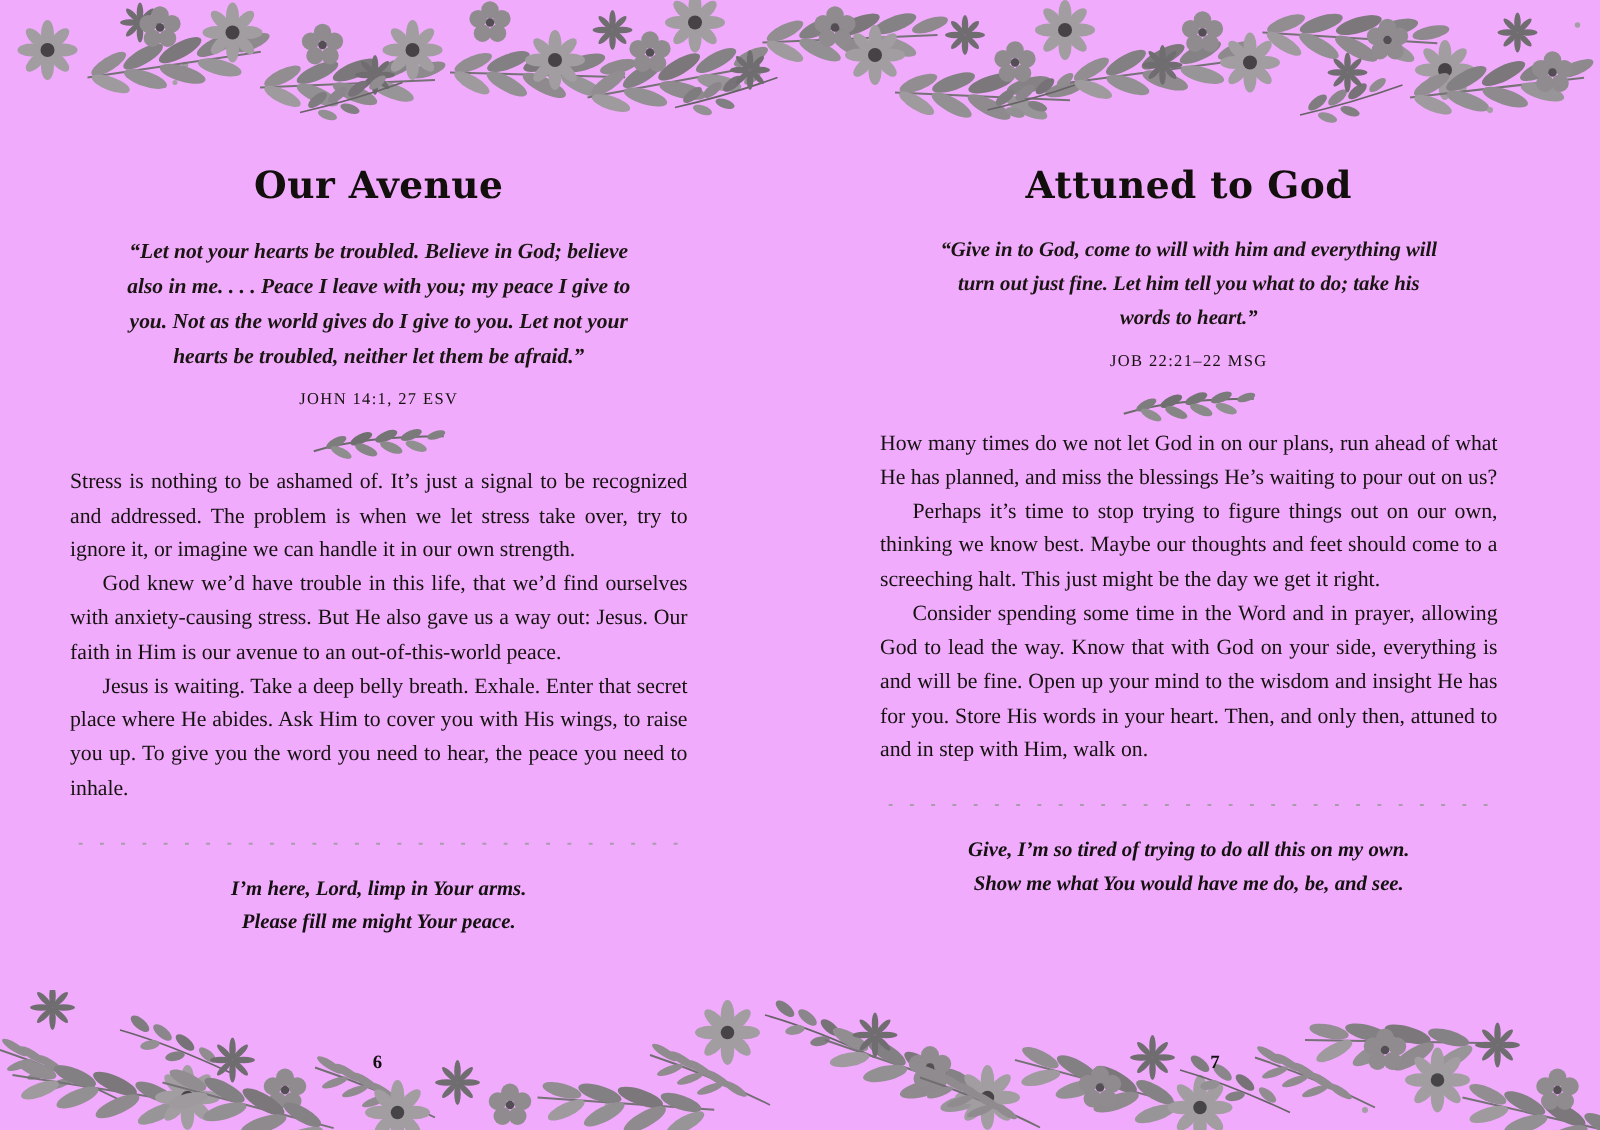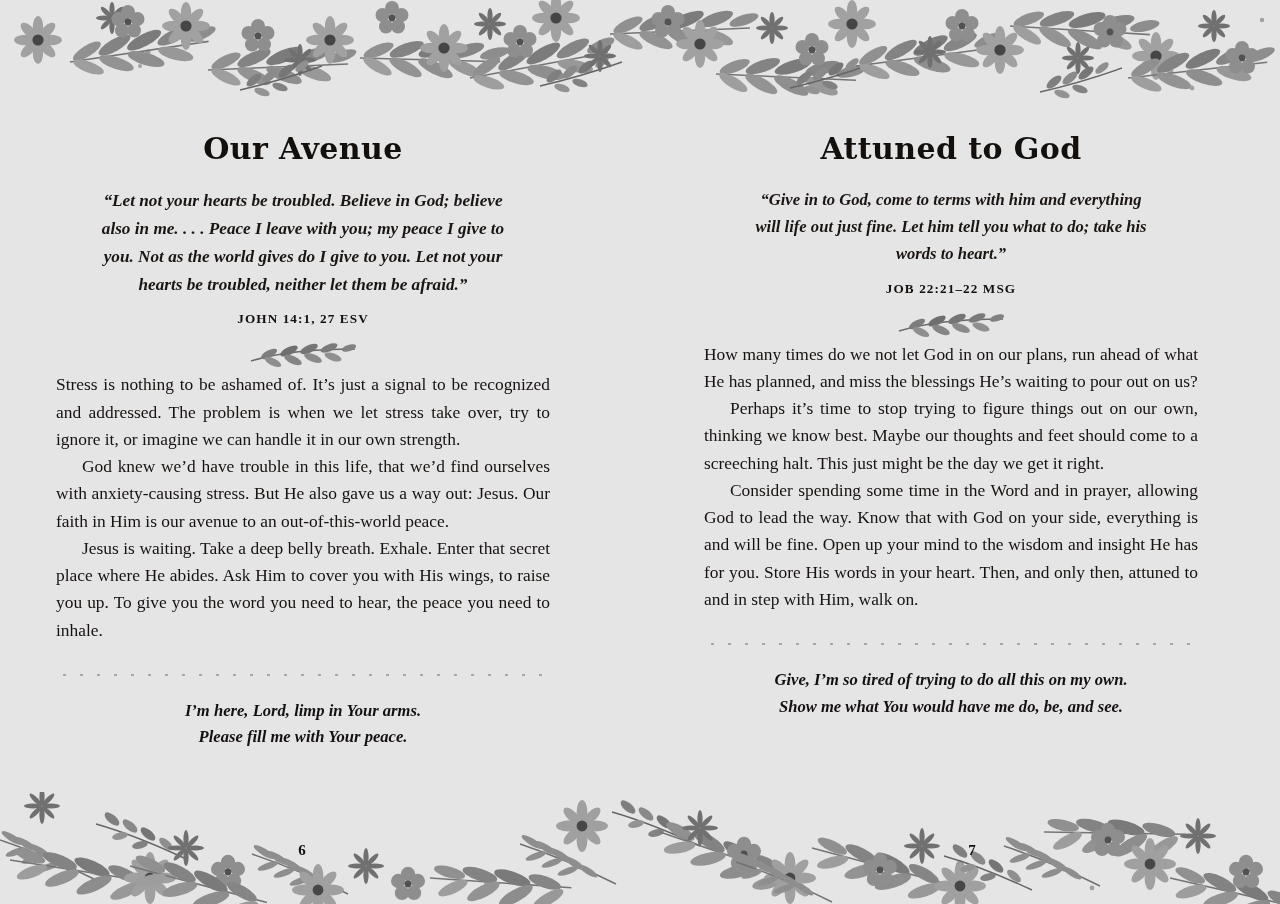--- a/index.html
+++ b/index.html
@@ -4,21 +4,21 @@
 <style>
   html, body {
     margin: 0;
     padding: 0;
     background: #ffffff;
   }
   .page-spread {
     position: relative;
     width: 1280px;
     height: 904px;
-    background: #e5e5e5;
+    background: #f0abfc;
     overflow: hidden;
     font-family: "Liberation Serif", "DejaVu Serif", serif;
     color: #15110f;
   }
 
   
   .border-band {
     position: absolute;
     left: 0;
     width: 1280px;
@@ -72,21 +72,21 @@
     line-height: 1.62;
     margin: 0 auto;
     width: 430px;
     color: #1a1512;
   }
   .page-right .scripture { width: 400px; font-size: 16.6px; }
   .scripture-ref {
     text-align: center;
     font-size: 13.2px;
     letter-spacing: 1.1px;
-    font-weight: 700;
+    font-weight: 400;
     margin-top: 13px;
     color: #14100e;
   }
 
   
   .sprig {
     margin: 14px auto 0;
     width: 120px;
     height: 30px;
     display: block;
@@ -400,33 +400,33 @@
         <div class="body-copy">
           <p class="first">Stress is nothing to be ashamed of. It’s just a signal to be recognized and addressed. The problem is when we let stress take over, try to ignore it, or imagine we can handle it in our own strength.</p>
           <p>God knew we’d have trouble in this life, that we’d find ourselves with anxiety-causing stress. But He also gave us a way out: Jesus. Our faith in Him is our avenue to an out-of-this-world peace.</p>
           <p>Jesus is waiting. Take a deep belly breath. Exhale. Enter that secret place where He abides. Ask Him to cover you with His wings, to raise you up. To give you the word you need to hear, the peace you need to inhale.</p>
         </div>
 
         <div class="dot-rule"></div>
 
         <div class="prayer">
           <div>I’m here, Lord, limp in Your arms.</div>
-          <div>Please fill me with Your peace.</div>
+          <div>Please fill me might Your peace.</div>
         </div>
       </div>
 
       <div class="folio">6</div>
     </div>
 
     <div class="page page-right">
       <div class="page-inner">
 
         <h1 class="devo-title">Attuned to God</h1>
 
-        <div class="scripture">“Give in to God, come to terms with him and everything will life out just fine. Let him tell you what to do; take his words to heart.”</div>
+        <div class="scripture">“Give in to God, come to will with him and everything will turn out just fine. Let him tell you what to do; take his words to heart.”</div>
 
         <div class="scripture-ref">JOB 22:21–22 MSG</div>
 
         <div class="sprig">
           <svg viewBox="0 0 120 30" aria-hidden="true">
             <path d="M8,20 C34,12 66,8 112,8" stroke="#6a6a6a" stroke-width="1.5" fill="none"></path>
             <ellipse cx="26" cy="13" rx="9" ry="3.6" fill="#7d7d7d" transform="rotate(-28 26 13)"></ellipse>
             <ellipse cx="30" cy="21" rx="9" ry="3.6" fill="#8e8e8e" transform="rotate(26 30 21)"></ellipse>
             <ellipse cx="46" cy="10" rx="9.5" ry="3.8" fill="#6f6f6f" transform="rotate(-26 46 10)"></ellipse>
             <ellipse cx="50" cy="19" rx="9.5" ry="3.8" fill="#858585" transform="rotate(24 50 19)"></ellipse>

